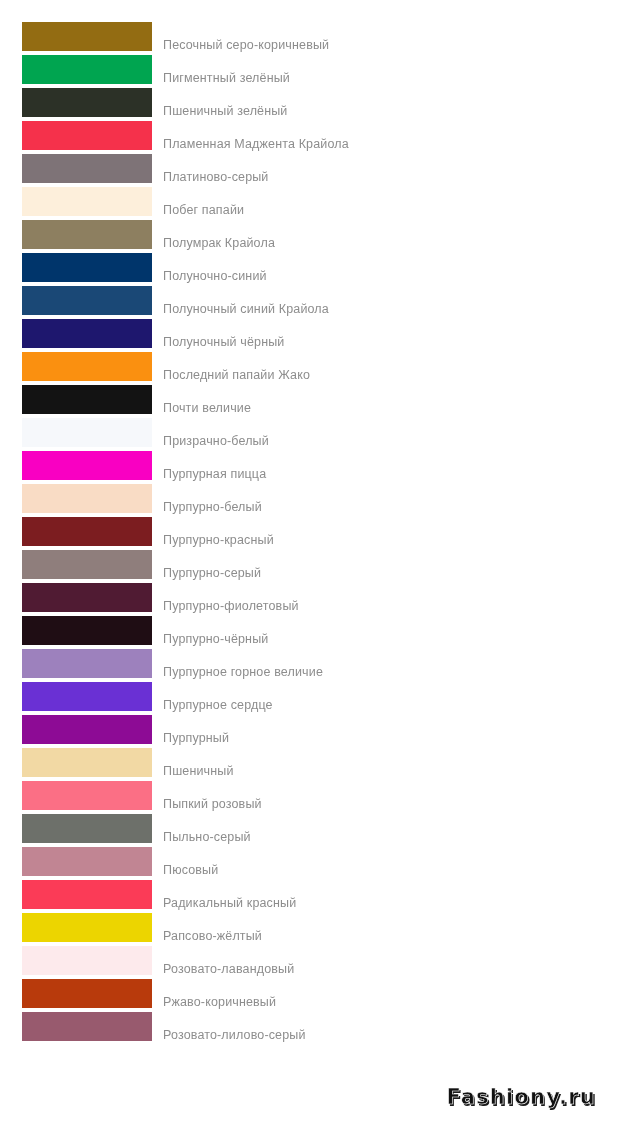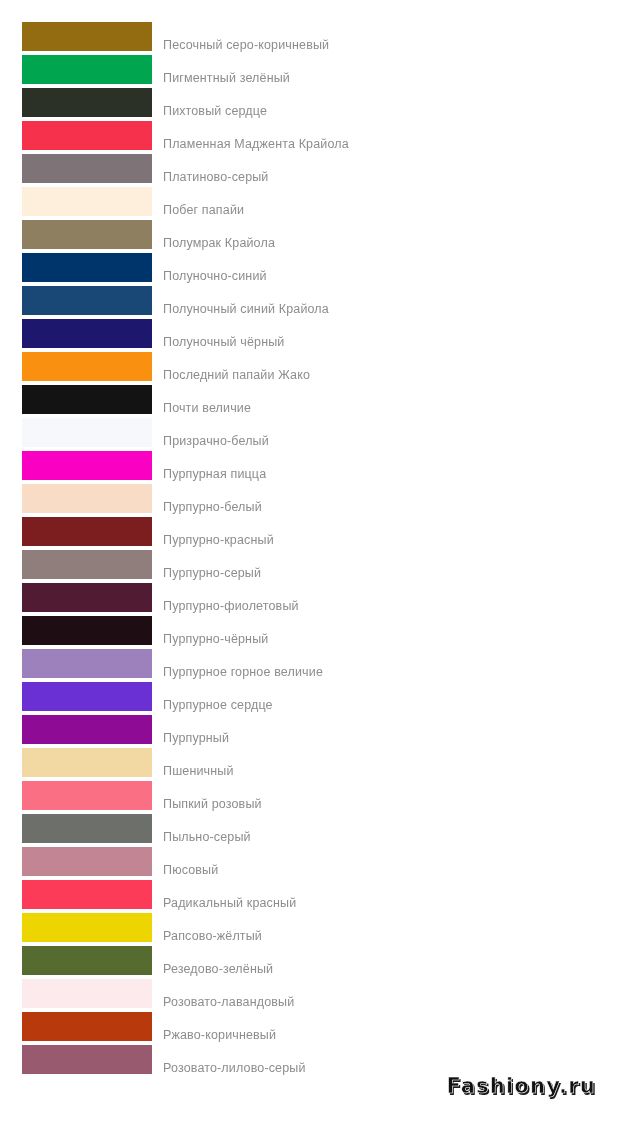--- a/index.html
+++ b/index.html
@@ -39,21 +39,21 @@
     font-size: 12.5px;
     line-height: 14px;
     white-space: nowrap;
     letter-spacing: 0.15px;
     position: relative;
     top: 8px;
   }
   #watermark {
     position: absolute;
     right: 24px;
-    bottom: 29px;
+    bottom: 18px;
     font-family: "DejaVu Sans", sans-serif;
     font-weight: bold;
     font-size: 21px;
     letter-spacing: 1.2px;
     color: #111111;
     -webkit-text-stroke: 0.6px #ffffff;
     text-shadow:
        1.6px 1.6px 0 #1a1a1a,
       -0.8px -0.8px 0 #ffffff,
        0.9px -0.8px 0 #ffffff,
@@ -67,21 +67,21 @@
     <div class="swatch-row">
       <div class="swatch-chip" style="background: rgb(147, 108, 18);"></div>
       <div class="swatch-label">Песочный серо-коричневый</div>
     </div>
     <div class="swatch-row">
       <div class="swatch-chip" style="background: rgb(0, 165, 80);"></div>
       <div class="swatch-label">Пигментный зелёный</div>
     </div>
     <div class="swatch-row">
       <div class="swatch-chip" style="background: rgb(44, 49, 39);"></div>
-      <div class="swatch-label">Пихтовый сердце</div>
+      <div class="swatch-label">Пшеничный зелёный</div>
     </div>
     <div class="swatch-row">
       <div class="swatch-chip" style="background: rgb(245, 49, 75);"></div>
       <div class="swatch-label">Пламенная Маджента Крайола</div>
     </div>
     <div class="swatch-row">
       <div class="swatch-chip" style="background: rgb(126, 115, 119);"></div>
       <div class="swatch-label">Платиново-серый</div>
     </div>
     <div class="swatch-row">
@@ -170,24 +170,20 @@
     </div>
     <div class="swatch-row">
       <div class="swatch-chip" style="background: rgb(251, 59, 87);"></div>
       <div class="swatch-label">Радикальный красный</div>
     </div>
     <div class="swatch-row">
       <div class="swatch-chip" style="background: rgb(236, 213, 0);"></div>
       <div class="swatch-label">Рапсово-жёлтый</div>
     </div>
     <div class="swatch-row">
-      <div class="swatch-chip" style="background: rgb(85, 107, 47);"></div>
-      <div class="swatch-label">Резедово-зелёный</div>
-    </div>
-    <div class="swatch-row">
       <div class="swatch-chip" style="background: rgb(253, 234, 236);"></div>
       <div class="swatch-label">Розовато-лавандовый</div>
     </div>
     <div class="swatch-row">
       <div class="swatch-chip" style="background: rgb(184, 58, 12);"></div>
       <div class="swatch-label">Ржаво-коричневый</div>
     </div>
     <div class="swatch-row">
       <div class="swatch-chip" style="background: rgb(152, 90, 110);"></div>
       <div class="swatch-label">Розовато-лилово-серый</div>

